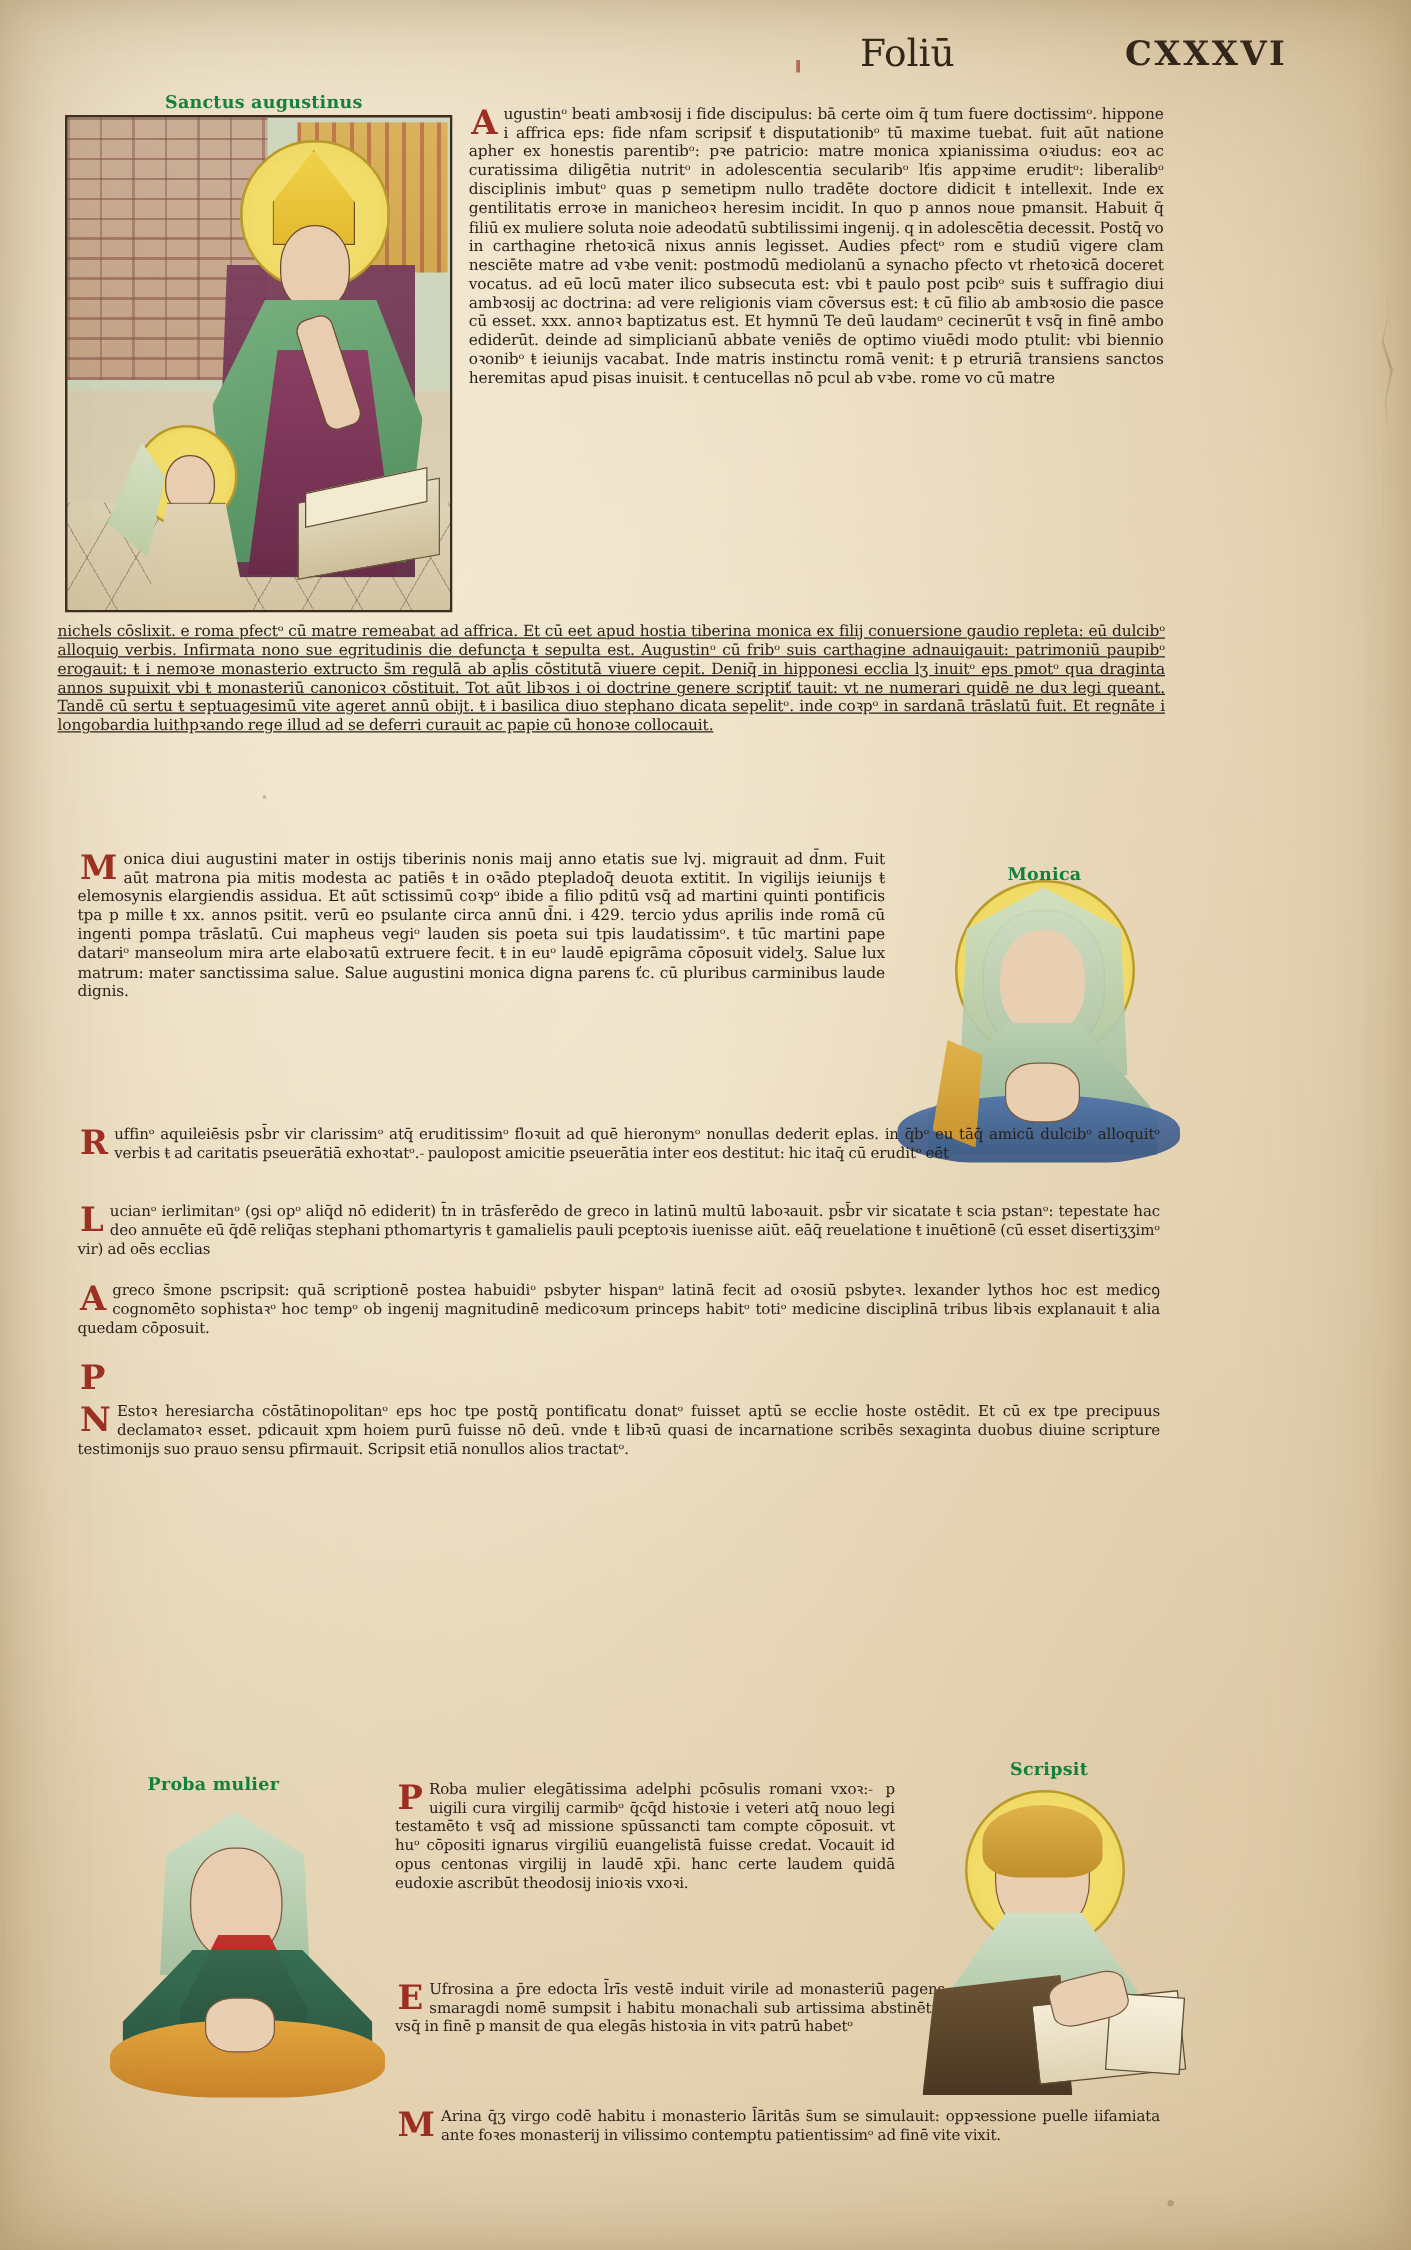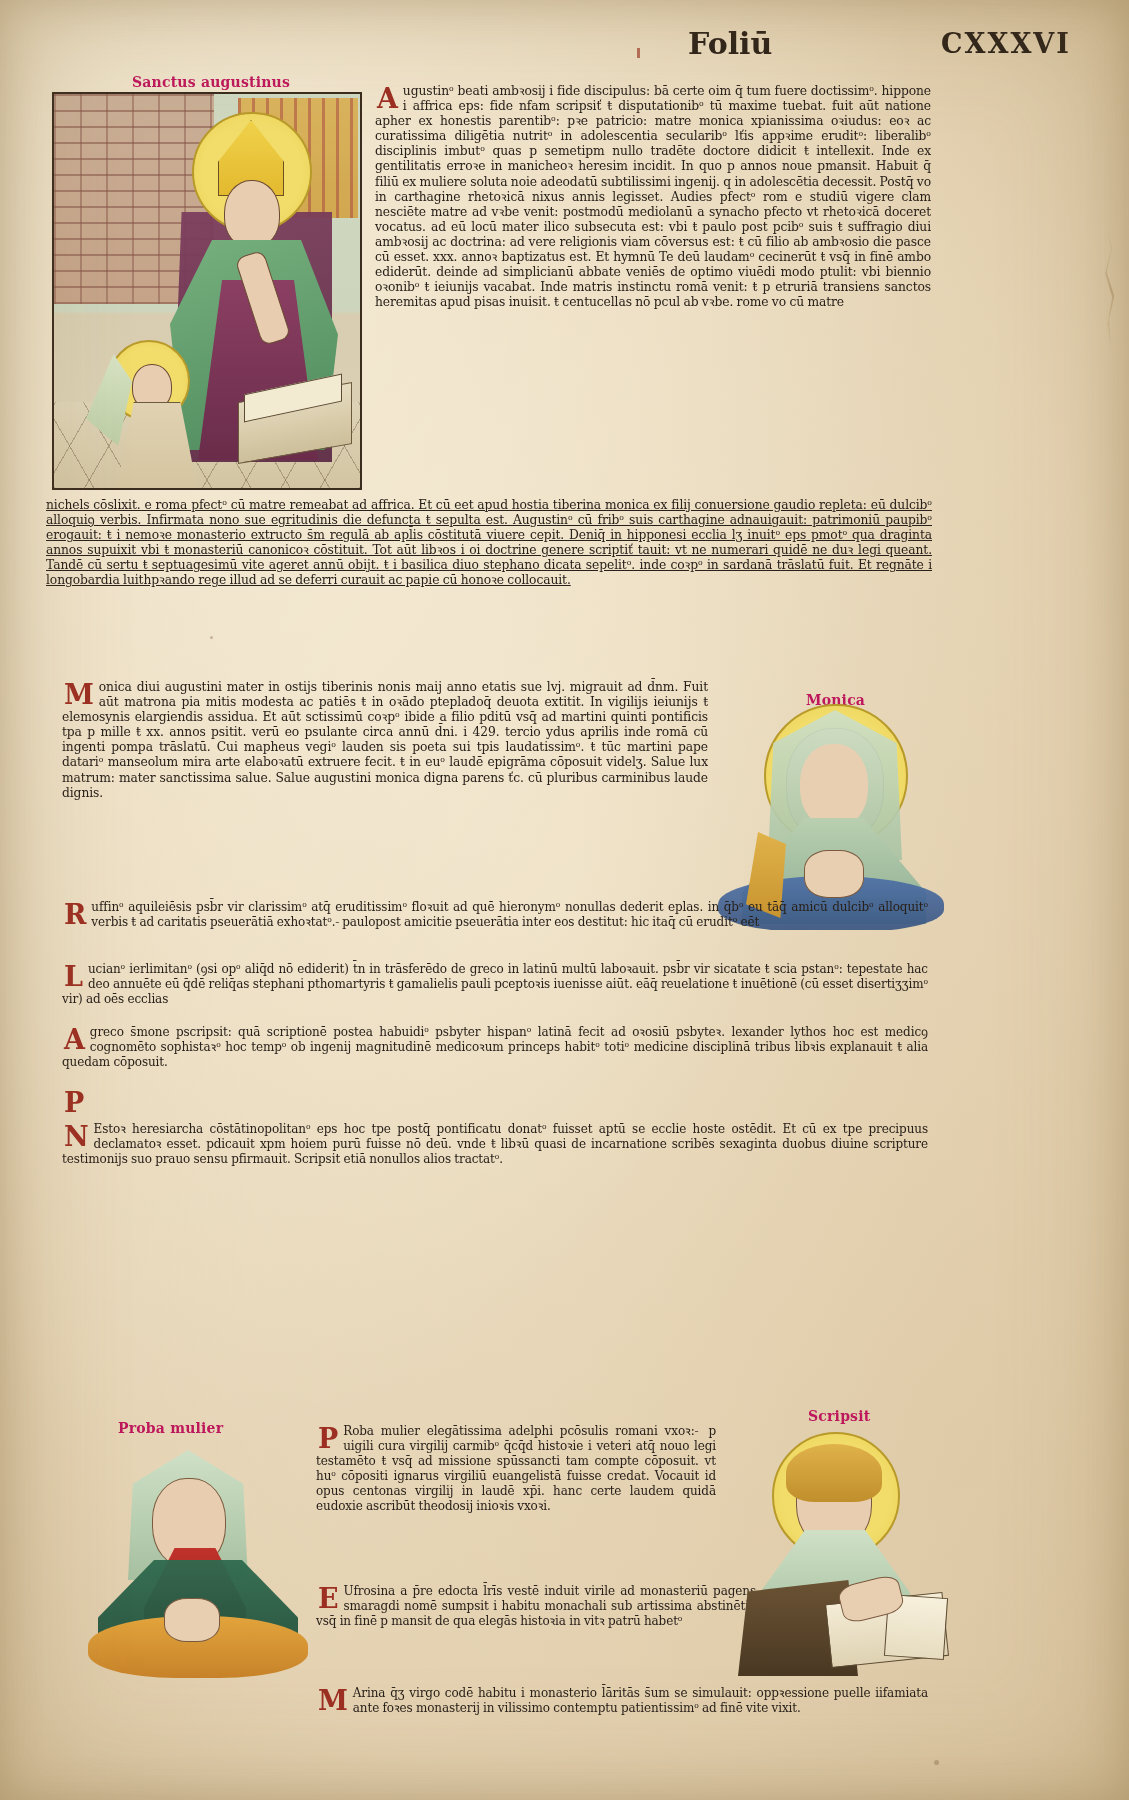--- a/index.html
+++ b/index.html
@@ -31,24 +31,24 @@
     height:46px;
   }
   .hdr-left{
     position:absolute;left:255px;top:8px;
     font-family:"DejaVu Serif", serif;
     font-weight:bold;font-size:30px;color:#2b2118;
     letter-spacing:0.5px;
   }
   .hdr-mid{
     position:absolute;left:688px;top:8px;
-    font-weight:bold;font-size:30px;color:#2b2118;
+    font-weight:normal;font-size:30px;color:#2b2118;
   }
   .hdr-right{
-    position:absolute;left:941px;top:10px;
+    position:absolute;left:900px;top:10px;
     font-weight:bold;font-size:27px;color:#2b2118;letter-spacing:2px;
   }
   .hdr-mark{
     position:absolute;left:637px;top:30px;width:3px;height:10px;background:#9c3d2a;opacity:.7;
   }
 
   
   .txt{
     color:#28201a;
     font-family:"DejaVu Serif", serif;
@@ -71,21 +71,21 @@
     margin:1px 3px 0 0;
     padding:0 2px;
   }
   .initial.two{font-size:27px;line-height:27px;}
 
   
   .caption{
     position:absolute;
     font-family:"DejaVu Serif", serif;
     font-size:14px;
-    color:#be185d;
+    color:#15803d;
     font-weight:bold;
     letter-spacing:0.2px;
     text-align:center;
   }
 
   
   .woodcut{position:absolute;overflow:hidden;}
   .wc-border{position:absolute;inset:0;border:2px solid #3a2c1e;}
 
   

